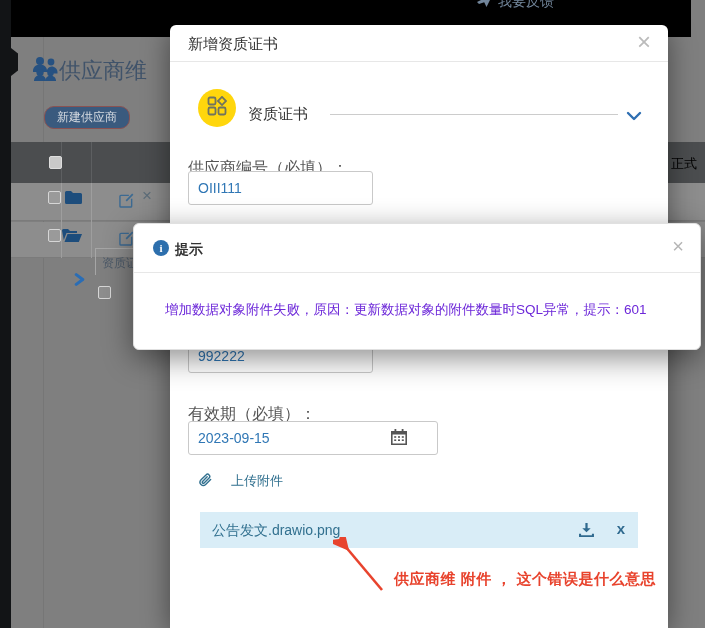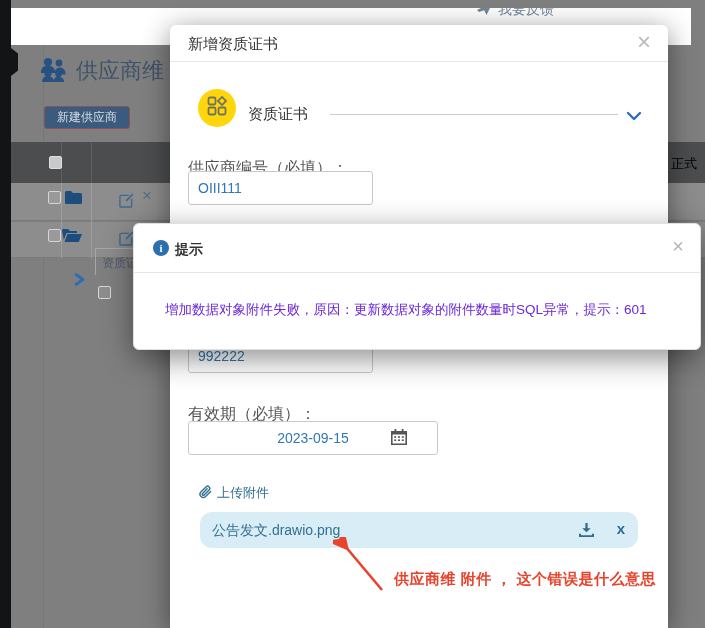--- a/index.html
+++ b/index.html
@@ -2,34 +2,34 @@
 <html><head>
 <meta charset="utf-8">
 <style>
   * { margin:0; padding:0; box-sizing:border-box; }
   body { background:#333; font-family:"Liberation Sans","DejaVu Sans",sans-serif; }
   .screen{ position:relative; width:705px; height:628px; overflow:hidden;
            background:#7f7f7f; font-family:"Liberation Sans","DejaVu Sans",sans-serif; }
 
   
   .navbar{ position:absolute; left:0; top:0; width:691px; height:37px;
-           background:#ffffff; overflow:hidden; z-index:1;margin-top:8px; }
+           background:#000000; overflow:hidden; z-index:1; }
   .feedback{ position:absolute; left:477px; top:-7px; display:flex; align-items:center;
              gap:5px; color:#73879c; font-size:14px; }
   .sidebar-strip{ position:absolute; left:0; top:0; width:11px; height:628px;
                   background:#121416; z-index:2; }
   .sidebar-tab{ position:absolute; left:11px; top:48px; width:7px; height:28px;
                 background:#121416; clip-path:polygon(0 0,100% 20%,100% 80%,0 100%); z-index:2; }
   .panel-line{ position:absolute; left:43px; top:37px; width:1px; height:591px;
                background:#767676; }
-  .page-title-row{ position:absolute; left:40px; top:56px; display:flex;
-                   align-items:flex-end; gap:9px; }
+  .page-title-row{ position:absolute; left:32px; top:56px; display:flex;
+                   align-items:flex-start; }
   .page-title{ font-size:22px; color:#40536a; white-space:nowrap; }
   .btn-new{ position:absolute; left:44px; top:106px; width:86px; height:23px;
-            background:#3a5a7e; border:1px solid #8a5252; border-radius:3px;
+            background:#3a5a7e; border:1px solid #8a5252; border-radius:10px;
             color:#d6dbe1; font-size:12px; display:flex; align-items:center;
             justify-content:center; cursor:pointer; }
 
   .table-header{ position:absolute; left:11px; top:142px; width:694px; height:41px;
                  background:#4b4d4f; }
   .hdr-sep1{ position:absolute; left:61px; top:142px; width:1px; height:41px; background:#5d5f61; }
   .hdr-sep2{ position:absolute; left:91px; top:142px; width:1px; height:41px; background:#5d5f61; }
   .checkbox{ width:13px; height:13px; border:1px solid #d6d6d6; border-radius:2px;
              background:rgba(255,255,255,0.12); }
   .hdr-checkbox{ position:absolute; left:49px; top:156px; background:#c9c9c9; border-color:#dedede; }
@@ -70,26 +70,26 @@
   .section-line{ position:absolute; left:160px; top:89px; width:288px; height:1px;
                  background:#ccc; }
   .section-chevron{ position:absolute; left:456px; top:82px; cursor:pointer; }
   .f-label{ position:absolute; left:18px; font-size:16px; color:#555;margin-top:12px; }
   .lab1{ top:121px; } .lab3{ top:367px; }
   .tinput{ position:absolute; left:18px; height:32px; border:1px solid #c9c9c9;
            border-radius:3px; background:#fff; color:#3077b5; font-size:14px;
            padding:16px 9px; font-family:"Liberation Sans","DejaVu Sans",sans-serif; }
   .in1{ top:146px; width:185px; }
   .in2{ top:314px; width:185px; }
-  .in3{ top:396px; width:250px;text-align:center; }
+  .in3{ top:396px; width:250px; }
   .cal-icon{ position:absolute; left:221px; top:404px; }
-  .upload-link{ position:absolute; left:29px; top:459px; display:flex; align-items:center;
-                gap:5px; color:#31708f; font-size:13px; cursor:pointer; }
+  .upload-link{ position:absolute; left:29px; top:447px; display:flex; align-items:center;
+                gap:19px; color:#31708f; font-size:13px; cursor:pointer; }
   .attach-row{ position:absolute; left:30px; top:487px; width:438px; height:36px;
-               background:#d9edf7; border-radius:12px; }
+               background:#d9edf7; border-radius:0; }
   .attach-name{ position:absolute; left:12px; top:0; line-height:36px; font-size:14px;
                 color:#31708f; }
   .attach-dl{ position:absolute; right:44px; top:11px; cursor:pointer; }
   .attach-x{ position:absolute; right:13px; top:8px; color:#2f6a8f; font-size:15px;
              font-weight:bold; cursor:pointer; }
   .anno-arrow{ position:absolute; left:163px; top:512px; }
   .anno-text{ position:absolute; left:224px; top:545px; font-size:15px; font-weight:bold;
               color:#e8432d; letter-spacing:0.5px; white-space:nowrap; }
 
   

